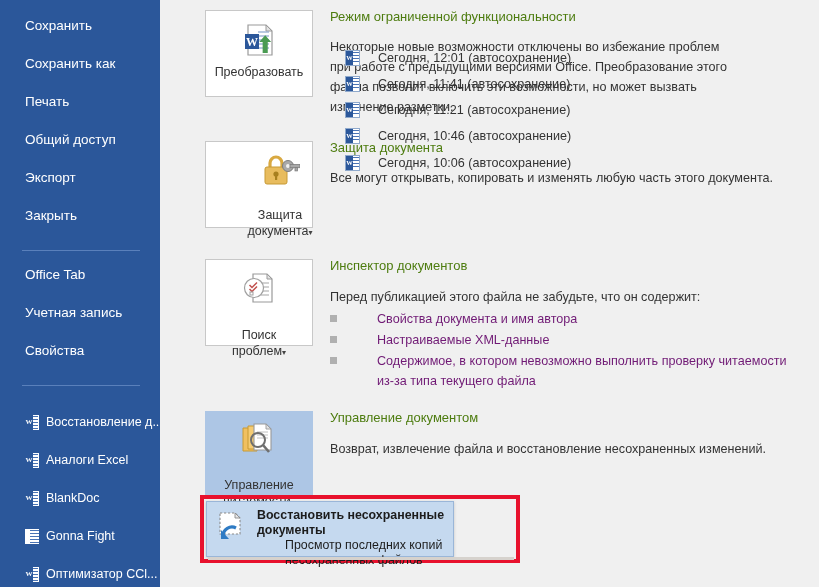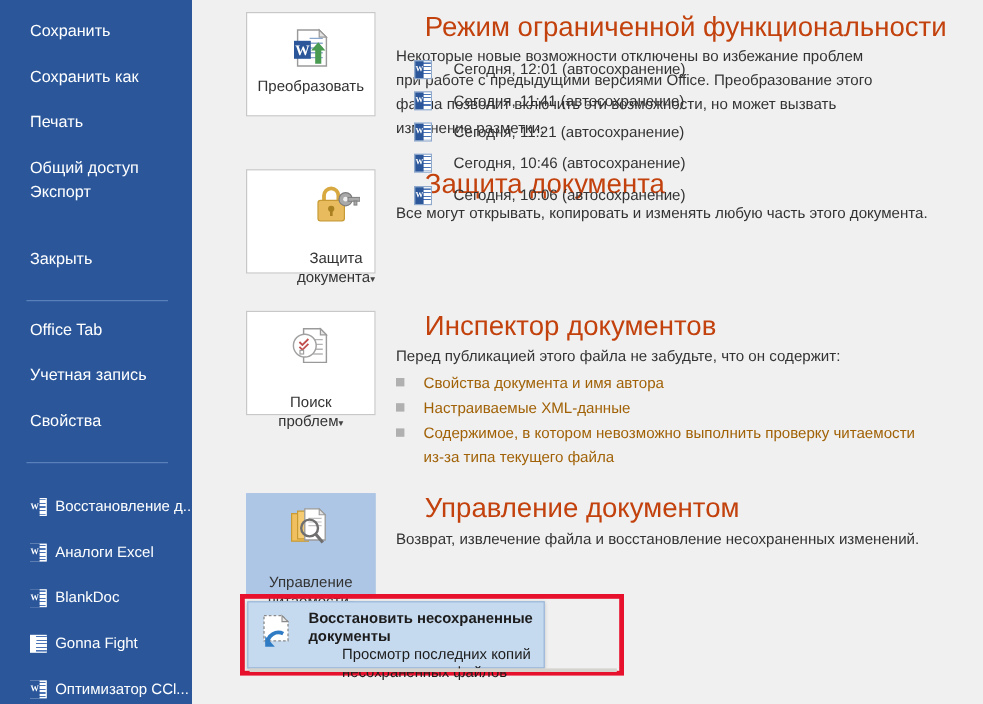--- a/index.html
+++ b/index.html
@@ -131,40 +131,40 @@
     font-size: 12.5px;
     color: #333333;
     text-align: center;
     line-height: 16px;
     white-space: pre-line;
   }
   .caret { font-size: 8px; color: #444; }
 
   .sec-title {
     position: absolute;
-    font-size: 23px;
-    color: #c2410c;
+    font-size: 13px;
+    color: #4d7c0f;
     font-weight: normal;
     white-space: nowrap;
-    margin-left: 24px;
   }
   .sec-desc {
     position: absolute;
     font-size: 12.6px;
     color: #333333;
     line-height: 20px;
   }
 
   .bullet-row {
     position: absolute;
     display: flex;
     align-items: flex-start;
     font-size: 12.6px;
-    color: #a16207;
+    color: #701a75;
     line-height: 20px;
+    gap: 24px;
   }
   .bullet-sq {
     width: 7px; height: 7px;
     background: #b0b0b0;
     margin-top: 6px;
     margin-right: 16px;
     flex: 0 0 auto;
   }
 
   .ver-row {
@@ -242,21 +242,21 @@
       </div>
       <div class="nav-item" style="top: 56px;">
         <span>Сохранить как</span>
       </div>
       <div class="nav-item" style="top: 94px;">
         <span>Печать</span>
       </div>
       <div class="nav-item" style="top: 132px;">
         <span>Общий доступ</span>
       </div>
-      <div class="nav-item" style="top: 152px;">
+      <div class="nav-item" style="top: 170px;">
         <span>Экспорт</span>
       </div>
       <div class="nav-item" style="top: 208px;">
         <span>Закрыть</span>
       </div>
       <div class="nav-item" style="top: 267px;">
         <span>Office Tab</span>
       </div>
       <div class="nav-item" style="top: 305px;">
         <span>Учетная запись</span>

